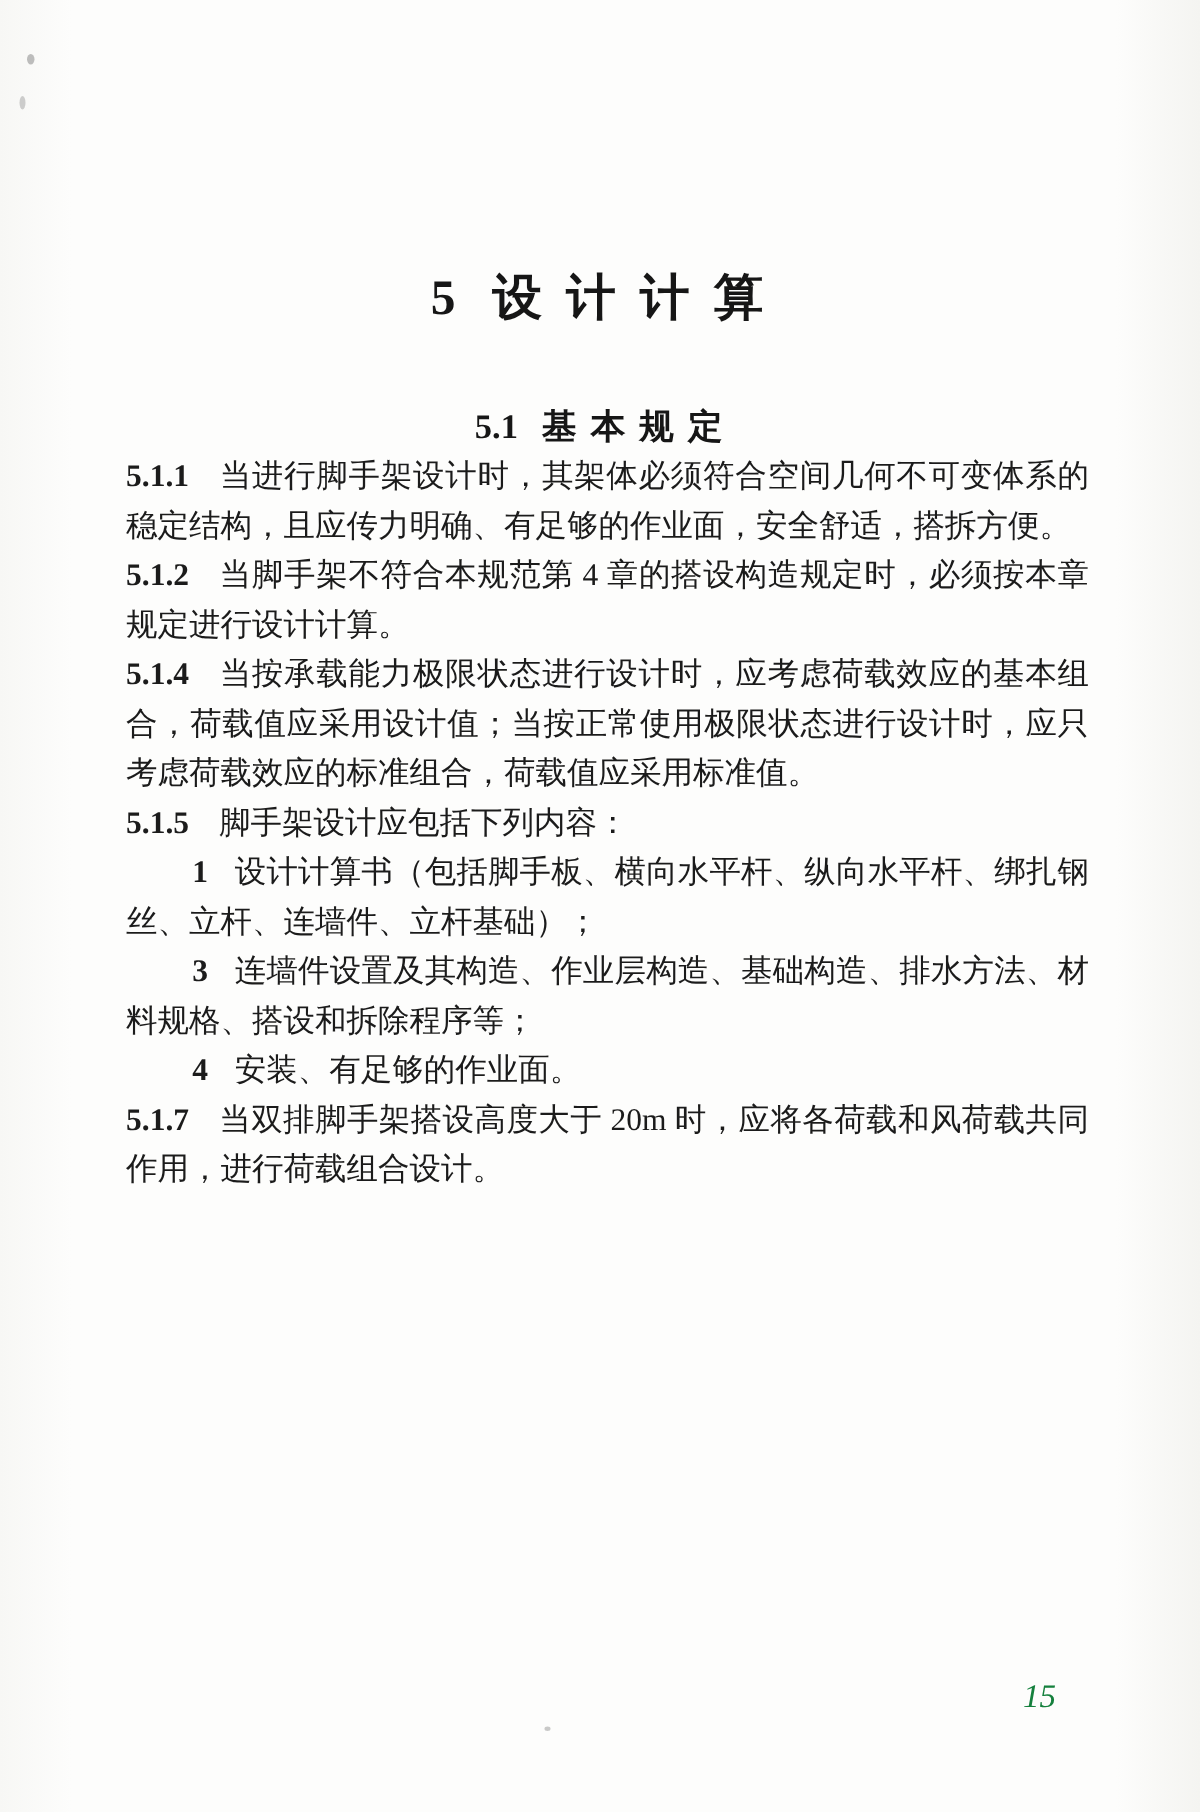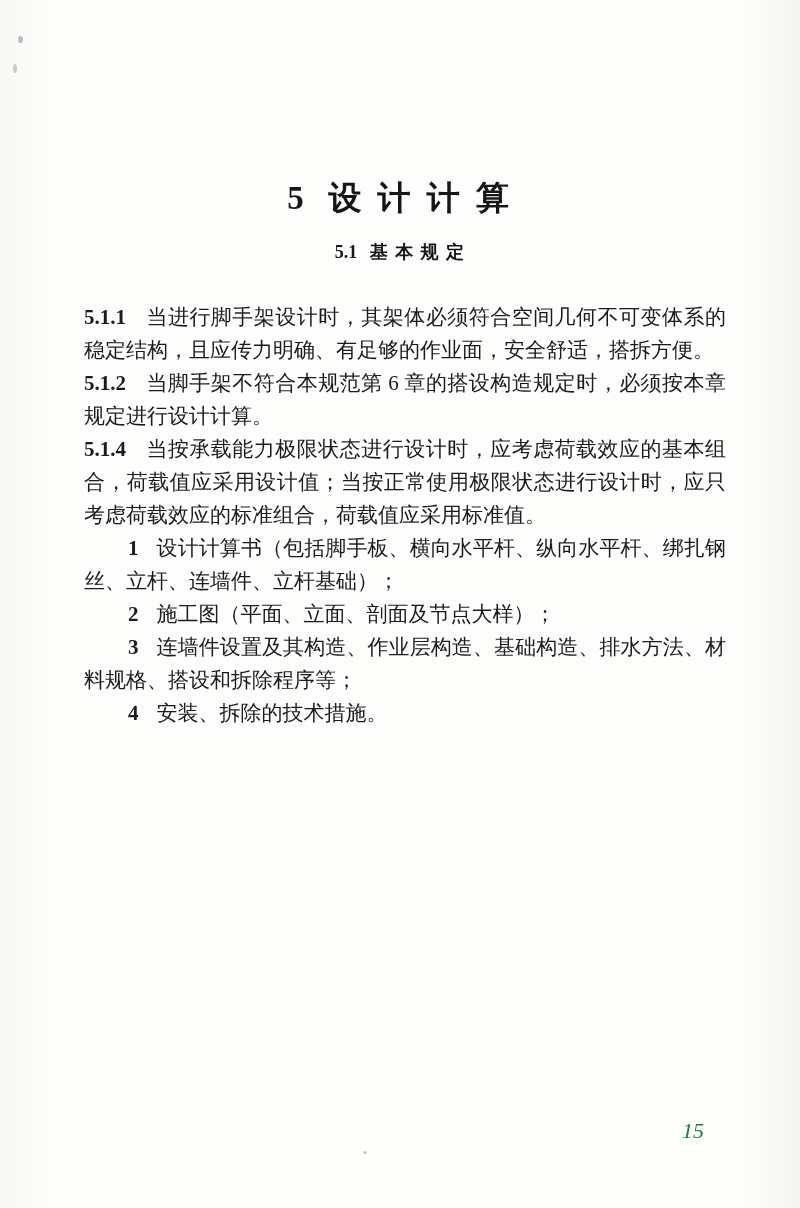--- a/index.html
+++ b/index.html
@@ -42,25 +42,25 @@
     text-align: center;
     font-size: 33px;
     font-weight: bold;
     letter-spacing: 0.12em;
     color: #161616;
   }
   .chapter-title .chapter-number { margin-right: 0.75em; letter-spacing: 0; }
 
   .section-title {
     position: absolute;
-    top: 240px;
+    top: 269px;
     left: 0;
     width: 100%;
     text-align: center;
-    font-size: 18px;
+    font-size: 23px;
     font-weight: bold;
     letter-spacing: 0.08em;
     color: #161616;
   }
   .section-title .section-number { margin-right: 0.7em; letter-spacing: 0; }
 
   .doc-body {
     position: absolute;
     top: 301px;
     left: 84px;
@@ -100,23 +100,24 @@
   <h1 class="chapter-title">
     <span class="chapter-number">5</span><span>设 计 计 算</span>
   </h1>
 
   <h2 class="section-title">
     <span class="section-number">5.1</span><span>基 本 规 定</span>
   </h2>
 
   <div class="doc-body" id="paragraphs">
       <p class="para clause"><b class="num">5.1.1</b><span>当进行脚手架设计时，其架体必须符合空间几何不可变体系的稳定结构，且应传力明确、有足够的作业面，安全舒适，搭拆方便。</span></p>
-      <p class="para clause"><b class="num">5.1.2</b><span>当脚手架不符合本规范第 6 章的搭设构造规定时，必须按本章规定进行设计计算。</span></p>
+      <p class="para clause"><b class="num">5.1.2</b><span>当脚手架不符合本规范第 4 章的搭设构造规定时，必须按本章规定进行设计计算。</span></p>
       <p class="para clause"><b class="num">5.1.4</b><span>当按承载能力极限状态进行设计时，应考虑荷载效应的基本组合，荷载值应采用设计值；当按正常使用极限状态进行设计时，应只考虑荷载效应的标准组合，荷载值应采用标准值。</span></p>
+      <p class="para clause"><b class="num">5.1.5</b><span>脚手架设计应包括下列内容：</span></p>
       <p class="para sub"><b class="num">1</b><span>设计计算书（包括脚手板、横向水平杆、纵向水平杆、绑扎钢丝、立杆、连墙件、立杆基础）；</span></p>
-      <p class="para sub"><b class="num">2</b><span>施工图（平面、立面、剖面及节点大样）；</span></p>
       <p class="para sub"><b class="num">3</b><span>连墙件设置及其构造、作业层构造、基础构造、排水方法、材料规格、搭设和拆除程序等；</span></p>
-      <p class="para sub"><b class="num">4</b><span>安装、拆除的技术措施。</span></p>
+      <p class="para sub"><b class="num">4</b><span>安装、有足够的作业面。</span></p>
+      <p class="para clause"><b class="num">5.1.7</b><span>当双排脚手架搭设高度大于 20m 时，应将各荷载和风荷载共同作用，进行荷载组合设计。</span></p>
     </div>
 
   <div class="page-number">15</div>
 
 </div>
 
 </body></html>

